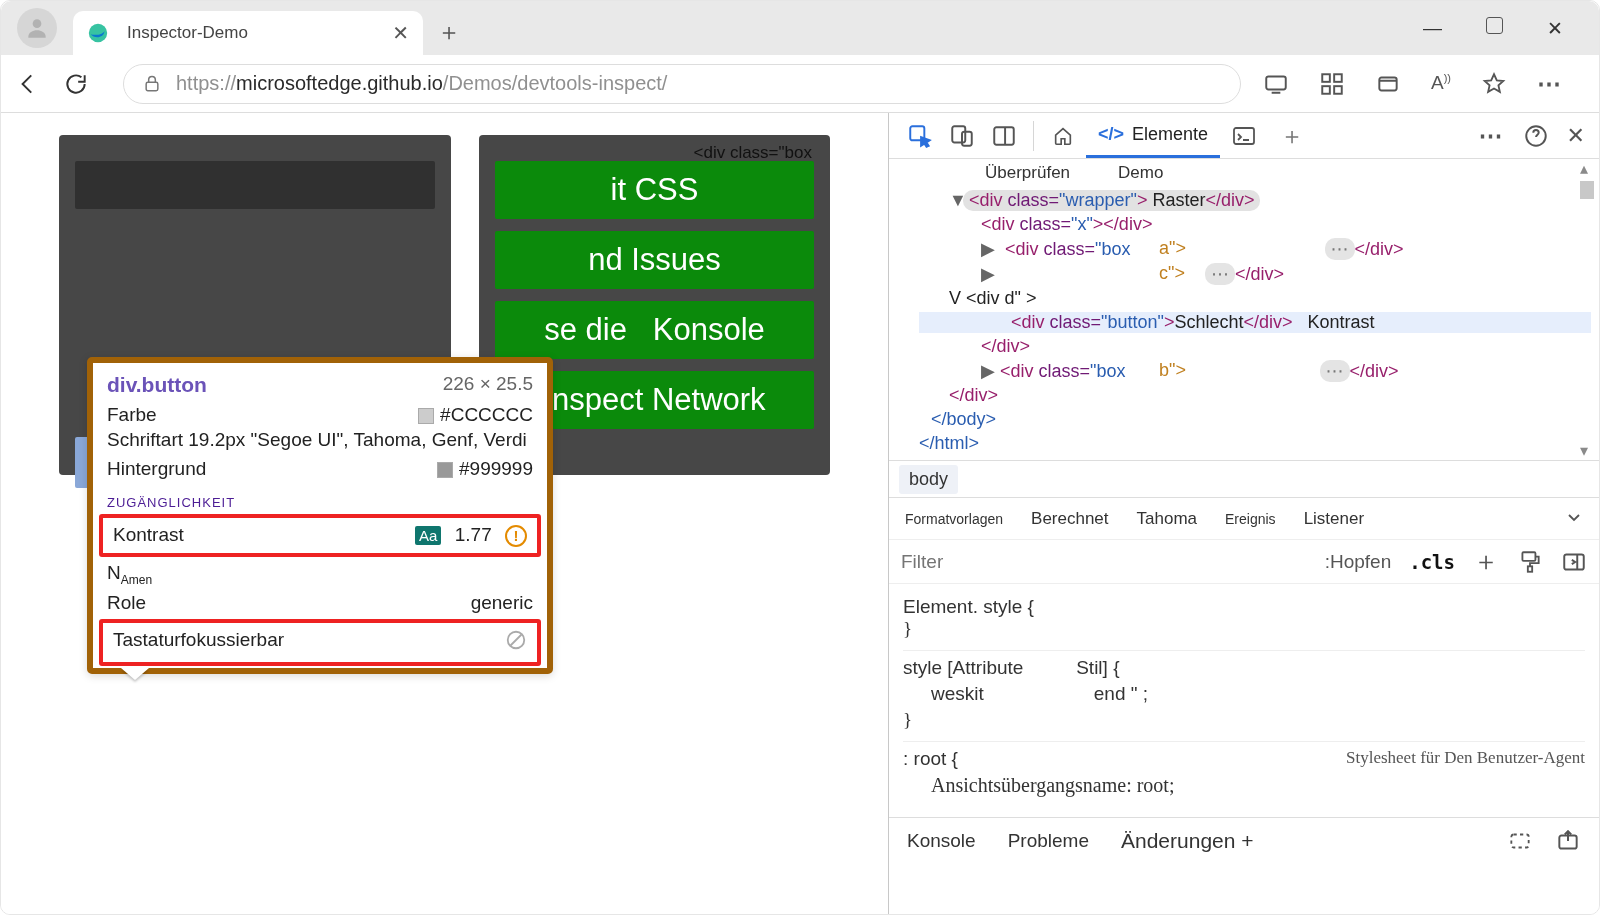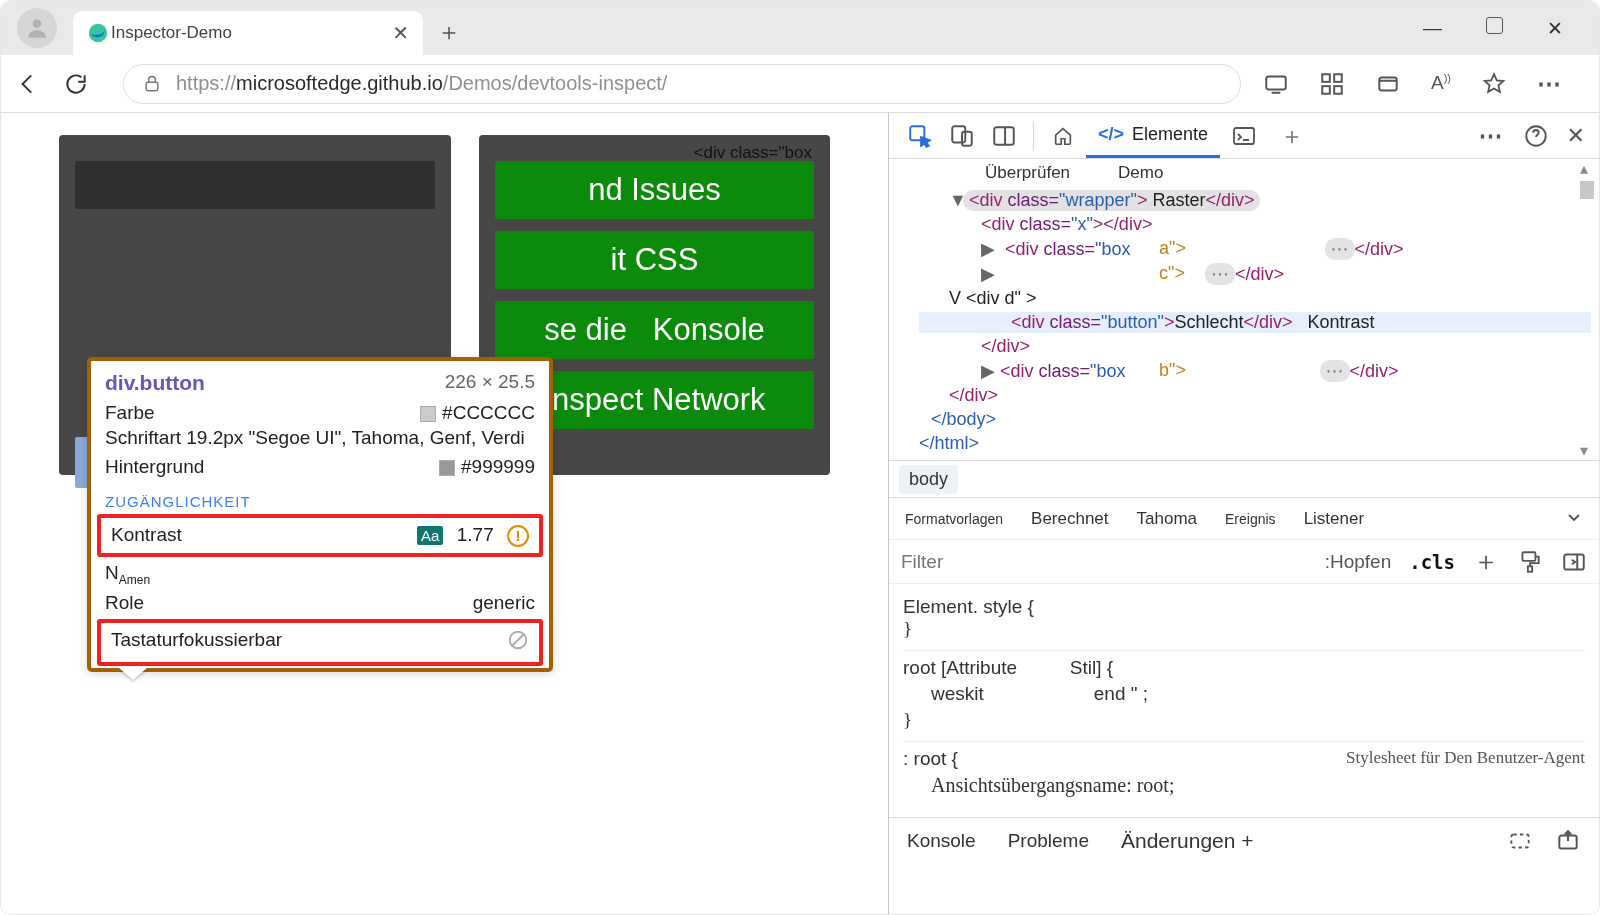--- a/index.html
+++ b/index.html
@@ -1,20 +1,20 @@
 <!DOCTYPE html>
 <html><head>
 <meta charset="utf-8">
 <style>
   * { box-sizing: border-box; margin:0; padding:0; font-family: "Segoe UI", Tahoma, sans-serif; }
   body { background:#fff; width:1600px; height:915px; overflow:hidden; border:1px solid #e6e6e6; border-radius:10px; }
   .title-row { display:flex; align-items:center; height:54px; background:#e9e9e9; border-radius:10px 10px 0 0; }
   .profile { width:40px; height:40px; background:#d6d6d6; border-radius:50%; margin:0 16px; display:flex; align-items:center; justify-content:center; }
   .profile svg { width:26px; height:26px; fill:#b2b2b2; }
-  .tab { background:#fff; height:44px; width:350px; border-radius:10px 10px 0 0; display:flex; align-items:center; padding:0 14px; gap:2px; font-size:17px; color:#444; margin-top:10px; }
+  .tab { background:#fff; height:44px; width:350px; border-radius:10px 10px 0 0; display:flex; align-items:center; padding:0 14px; gap:18px; font-size:17px; color:#444; margin-top:10px; }
   .tab .edge { width:22px; height:22px; }
   .tab .close { margin-left:auto; font-size:20px; color:#555; }
   .plus { margin-left:14px; font-size:24px; color:#555; margin-top:8px; }
   .winctl { margin-left:auto; display:flex; gap:44px; padding-right:36px; color:#333; font-size:19px; }
 
   .addr { display:flex; align-items:center; height:58px; background:#fff; padding:0 14px; gap:22px; border-bottom:1px solid #ddd; }
   .nav-ico { width:26px; height:26px; color:#333; display:flex; align-items:center; justify-content:center; }
   .url-box { flex:1; display:flex; align-items:center; border:1px solid #ddd; border-radius:26px; height:40px; padding:0 18px; gap:14px; font-size:20px; margin-left:12px; }
   .url-box .lock { width:20px; height:20px; color:#777; }
   .url-host { color:#909090; }
@@ -26,28 +26,28 @@
   .page { width:888px; position:relative; background:#fff; border-right:1px solid #c8c8c8; overflow:hidden; }
   .heading { font-size:37px; font-weight:400; text-align:center; padding-top:58px; color:#111; }
   .boxes { display:flex; gap:28px; padding:22px 58px; }
   .col { flex:1; background:#474747; border-radius:4px; padding:14px 16px 18px; position:relative; }
   .col.left { height:340px; }
   .tag { position:absolute; top:8px; right:18px; color:#111; font-size:17px; }
   .btn { background:#0b8a0b; color:#fff; font-size:31px; font-weight:400; padding:11px 18px; border-radius:2px; margin:12px 0; text-align:center; }
   .bad { background:#8aa8d8; color:#d0d9ec; font-size:29px; text-align:center; border-radius:2px; padding:9px 12px; margin-top:228px; width:360px; }
   .col.left .ghost { background:#303030; height:48px; border-radius:2px; margin-top:12px; }
 
-  .tooltip { position:absolute; left:86px; top:244px; width:466px; background:#fff; border:4px solid #a16207; border-radius:5px; box-shadow:0 2px 8px rgba(0,0,0,.15); font-size:18px; color:#222; }
+  .tooltip { position:absolute; left:86px; top:244px; width:466px; background:#fff; border:6px solid #a16207; border-radius:5px; box-shadow:0 2px 8px rgba(0,0,0,.15); font-size:18px; color:#222; }
   .tt-h { display:flex; justify-content:space-between; padding:10px 14px 4px; }
   .tt-h .sel { color:#6b53b8; font-size:21px; font-weight:600; }
   .tt-h .dim { color:#666; font-size:19px; }
   .tt-row { display:flex; justify-content:space-between; padding:3px 14px; font-size:19px; color:#222; }
   .sw { display:inline-block; width:16px; height:16px; border:1px solid #aaa; vertical-align:middle; margin-right:6px; }
   .tt-font { padding:0 14px 4px; color:#222; font-size:19px; }
-  .tt-sec { font-size:15px; letter-spacing:1px; color:#3b82f6; padding:12px 14px 2px; }
+  .tt-sec { font-size:13px; letter-spacing:1px; color:#4c1d95; padding:12px 14px 2px; }
   .hi { border:4px solid #e22; margin:2px 6px; border-radius:3px; }
   .hi .tt-row .orange { width:22px; height:22px; border:2.5px solid #e48b00; border-radius:50%; display:inline-flex; align-items:center; justify-content:center; color:#e48b00; font-weight:bold; font-size:15px; margin-left:8px; }
   .aa { background:#0f766e; color:#fff; font-size:15px; padding:1px 4px; border-radius:2px; margin-right:8px; }
   .no { width:22px; height:22px; color:#aaa; }
   .tt-tail { position:absolute; left:28px; bottom:-12px; width:0; height:0; border-left:14px solid transparent; border-right:14px solid transparent; border-top:12px solid #fff; filter:drop-shadow(0 2px 1px rgba(0,0,0,.2)); }
 
   .dev { flex:1; background:#fff; display:flex; flex-direction:column; position:relative; }
   .dev-tabs { display:flex; align-items:center; height:46px; border-bottom:1px solid #ddd; padding:0 8px; gap:0; }
   .dev-tabs .grp { display:flex; gap:16px; padding:0 10px; }
   .ico-btn { width:26px; height:26px; color:#555; display:flex; align-items:center; justify-content:center; }
@@ -176,22 +176,22 @@
 <div class="main">
 
   <div class="page">
     <div class="boxes">
       <div class="col left">
         <div class="ghost"></div>
         <div class="bad">Bad Contrast</div>
       </div>
       <div class="col">
         <div class="tag">&lt;div class="box</div>
+        <div class="btn">it CSS</div>
         <div class="btn">nd Issues</div>
-        <div class="btn">it CSS</div>
         <div class="btn"><span>se die</span>&nbsp;&nbsp;&nbsp;<span>Konsole</span></div>
         <div class="btn">Inspect Network</div>
       </div>
     </div>
 
     <div class="tooltip">
       <div class="tt-h">
         <span class="sel">div.button</span>
         <span class="dim">226 × 25.5</span>
       </div>
@@ -348,21 +348,21 @@
           </svg>
         </span>
     </div>
 
     <div class="styles">
       <div class="sec">
         <div>Element. style {</div>
         <div class="rbrace">}</div>
       </div>
       <div class="sec">
-        <div><span>root [Attribute</span>&nbsp;&nbsp;&nbsp;&nbsp;&nbsp;&nbsp;&nbsp;&nbsp;&nbsp;&nbsp;<span>Stil] {</span></div>
+        <div><span>style [Attribute</span>&nbsp;&nbsp;&nbsp;&nbsp;&nbsp;&nbsp;&nbsp;&nbsp;&nbsp;&nbsp;<span>Stil] {</span></div>
         <div class="prop"><span>weskit</span><span style="margin-left:110px">end " ;</span></div>
         <div class="rbrace">}</div>
       </div>
       <div class="sec" style="border:none">
         <span class="ua">Stylesheet für Den Benutzer-Agent</span>
         <div>: root {</div>
         <div class="prop" style="font-family:'Segoe UI';font-size:20px">Ansichtsübergangsname: root;</div>
       </div>
     </div>
 

